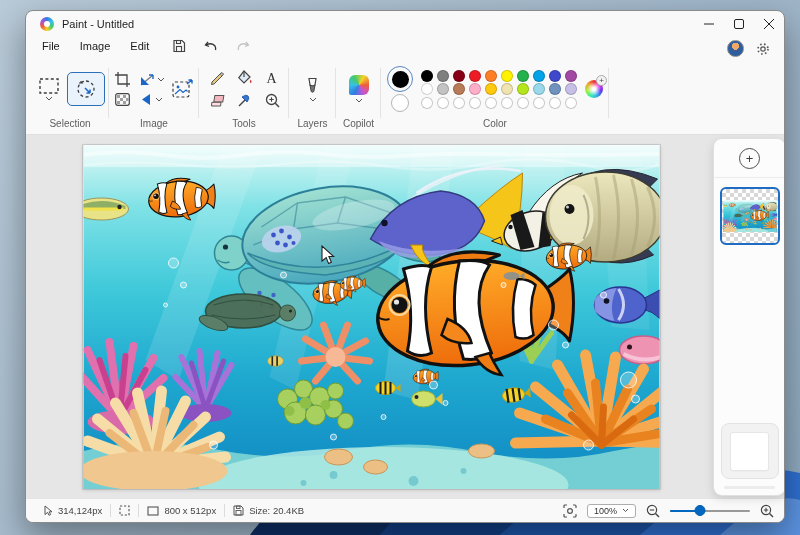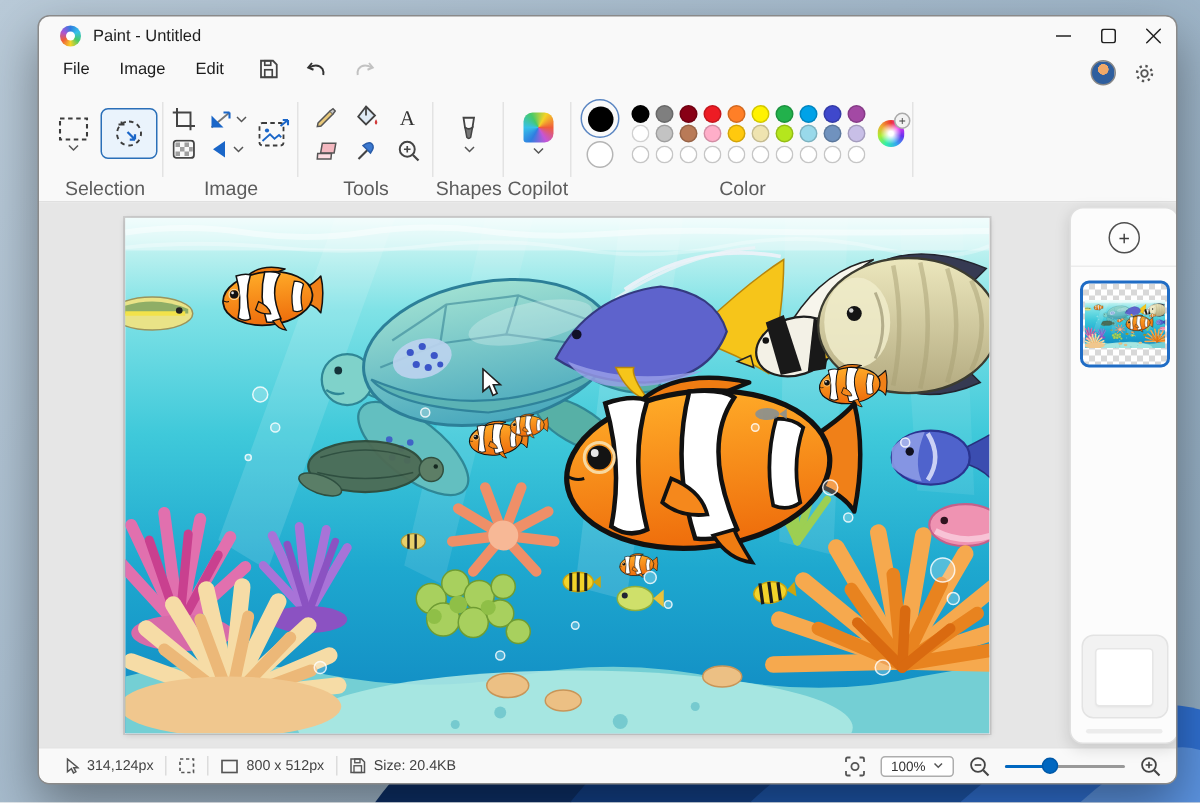--- a/index.html
+++ b/index.html
@@ -25,21 +25,21 @@
   .mitem{font-size:11px;color:#1b1b1b;padding:3px 10px;border-radius:4px;}
   .mico{width:24px;height:18px;display:flex;align-items:center;justify-content:center;margin-left:8px;border-radius:4px;}
   .mright{margin-left:auto;display:flex;align-items:center;gap:12px;padding-right:14px;}
   .avatar{width:15px;height:15px;border-radius:50%;background:radial-gradient(circle at 50% 35%,#f0a868 28%,#2e5e9e 30%);border:1px solid #888;}
   
   .toolbar{height:74px;display:flex;align-items:stretch;padding-left:5px;border-bottom:1px solid #e0e0e0;flex:0 0 auto;background:#f9f9f9;}
   .tg{display:flex;flex-direction:column;position:relative;flex:0 0 auto;}
   .tg::after{content:"";position:absolute;right:0;top:8px;bottom:16px;width:1px;background:#e3e3e3;}
   .tg.last::after{display:none;}
   .tg .cont{flex:1;display:flex;align-items:center;justify-content:center;gap:4px;}
-  .tg .lbl{height:16px;text-align:center;font-size:13px;color:#5c5c5c;}
+  .tg .lbl{height:16px;text-align:center;font-size:10px;color:#5c5c5c;}
   .tbtn{display:flex;flex-direction:column;align-items:center;justify-content:center;gap:2px;border-radius:5px;padding:2px 4px;}
   .tbtn.active{border:1px solid #2a6fb8;background:#eaf3fc;}
   .chev{line-height:0;}
   .grid2{display:grid;grid-template-columns:auto auto;grid-gap:6px 10px;align-items:center;}
   .grid3{display:grid;grid-template-columns:auto auto auto;grid-gap:8px 12px;align-items:center;}
   
   .cwrap{display:flex;align-items:center;gap:8px;}
   .c12{display:flex;flex-direction:column;align-items:center;gap:2px;}
   .c1{width:24px;height:24px;border-radius:50%;border:1.5px solid #5b86c2;display:flex;align-items:center;justify-content:center;}
   .c1 .in{width:17px;height:17px;border-radius:50%;}
@@ -587,21 +587,21 @@
     <div class="tg" style="width:47px">
       <div class="cont" style="flex-direction:column;gap:3px">
         <svg width="15" height="17" viewBox="0 0 15 17">
             <path d="M4,1.5 H11 L10,8 Q7.5,10 5,8 Z" fill="none" stroke="#444" stroke-width="1.2"></path>
             <path d="M5,8 Q7.5,10 10,8 L8.8,14.5 Q7.5,16 6.2,14.5 Z" fill="#777" stroke="#444" stroke-width="1"></path>
           </svg>
         <svg class="chev" width="8" height="5">
             <path d="M1,1 L4,4 L7,1" stroke="#555" fill="none"></path>
           </svg>
       </div>
-      <div class="lbl">Shapes</div>
+      <div class="lbl">Layers</div>
     </div>
 
 
     <div class="tg" style="width:45px">
       <div class="cont" style="flex-direction:column;gap:3px">
         <div class="copilot"></div>
         <svg class="chev" width="8" height="5">
             <path d="M1,1 L4,4 L7,1" stroke="#555" fill="none"></path>
           </svg>
       </div>

